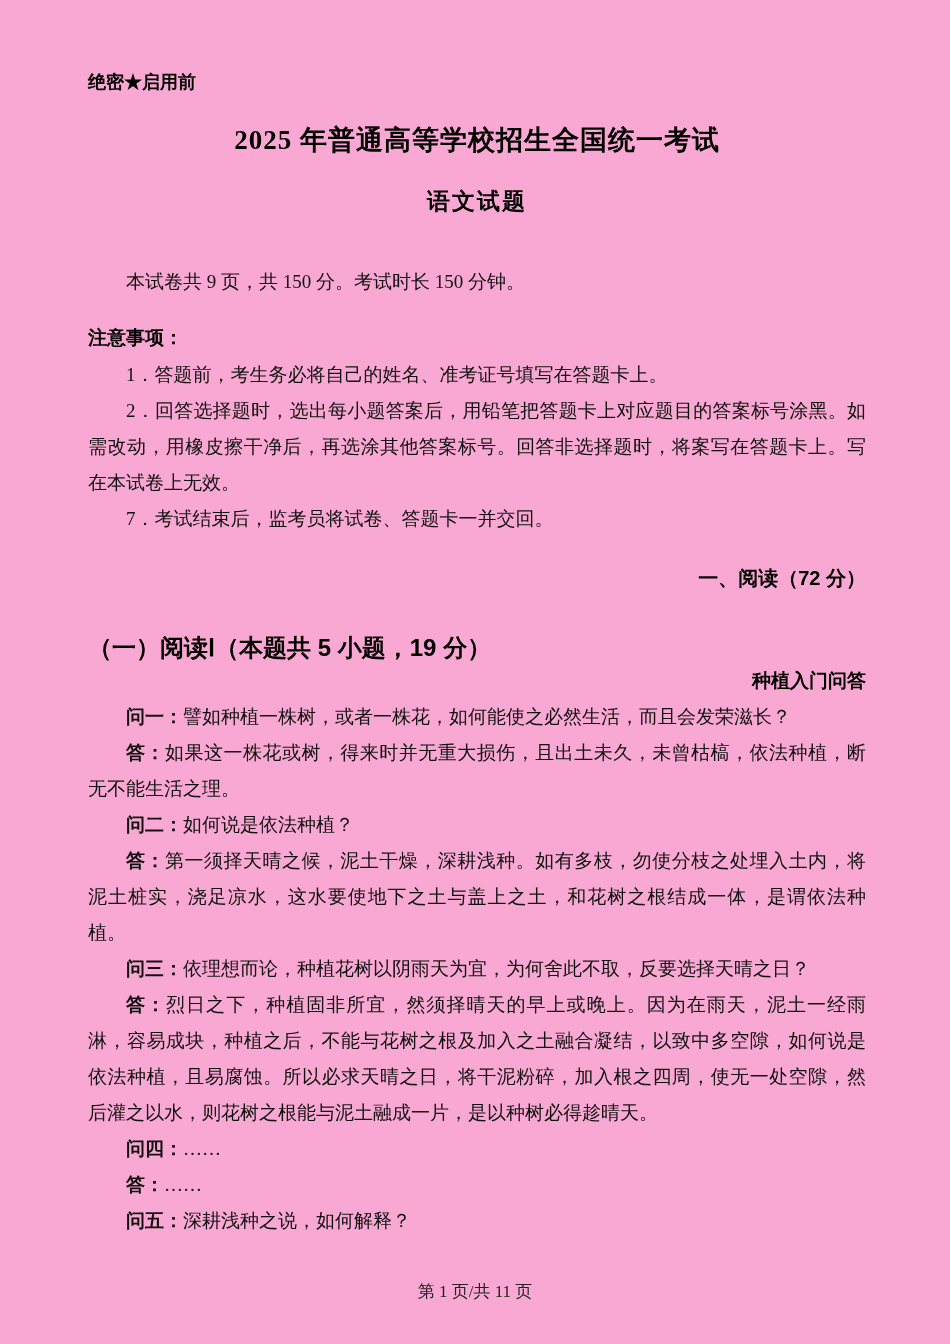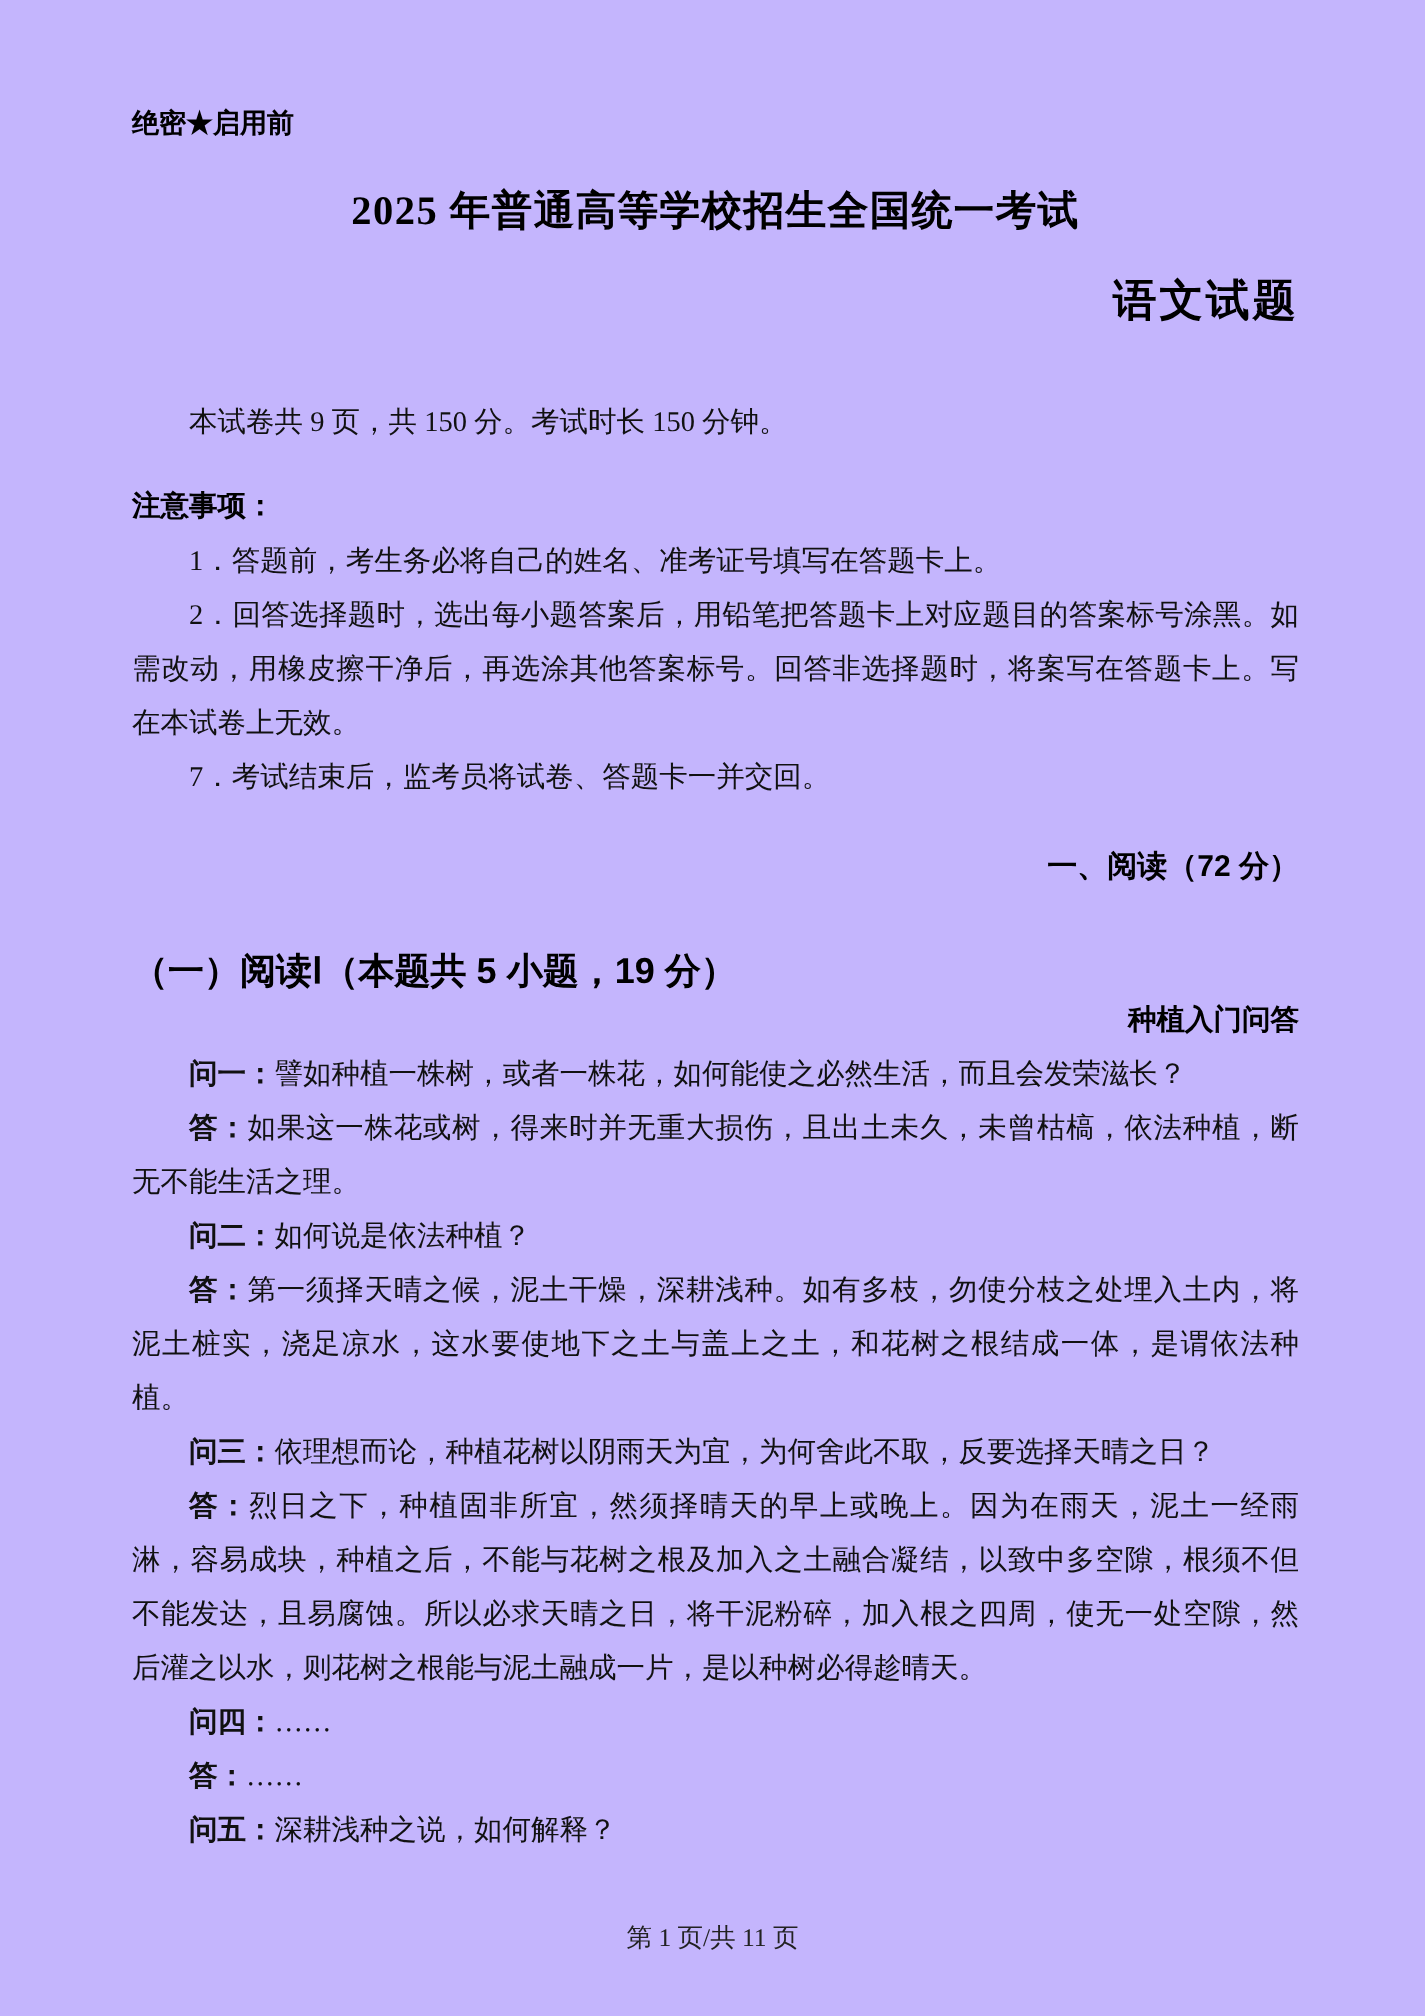--- a/index.html
+++ b/index.html
@@ -6,21 +6,21 @@
     margin: 0;
     padding: 0;
     background: #ffffff;
   }
   .page {
     position: relative;
     box-sizing: border-box;
     width: 950px;
     height: 1344px;
     margin: 0 auto;
-    background: #c4b5fd;
+    background: #f9a8d4;
     color: #111111;
     font-family: "Liberation Serif", serif;
     overflow: hidden;
     padding: 70px 84px 0 88px;
   }
   .security {
     font-family: "Liberation Sans", sans-serif;
     font-weight: bold;
     font-size: 18px;
     line-height: 24px;
@@ -30,24 +30,24 @@
     margin-top: 28px;
     text-align: center;
     font-size: 27px;
     font-weight: bold;
     letter-spacing: 1px;
     line-height: 36px;
     color: #000000;
   }
   .paper-title {
     margin-top: 20px;
-    text-align: right;
+    text-align: center;
     font-family: "Liberation Sans", sans-serif;
     font-weight: bold;
-    font-size: 29px;
+    font-size: 23px;
     letter-spacing: 2px;
     line-height: 46px;
     color: #000000;
   }
   .intro {
     margin-top: 40px;
     font-size: 19px;
     line-height: 36px;
     text-indent: 2em;
   }
@@ -145,21 +145,21 @@
   <p class="qa"><span class="qa-label">问一：</span><span>譬如种植一株树，或者一株花，如何能使之必然生活，而且会发荣滋长？</span></p>
 
   <p class="qa"><span class="qa-label">答：</span><span>如果这一株花或树，得来时并无重大损伤，且出土未久，未曾枯槁，依法种植，断无不能生活之理。</span></p>
 
   <p class="qa"><span class="qa-label">问二：</span><span>如何说是依法种植？</span></p>
 
   <p class="qa"><span class="qa-label">答：</span><span>第一须择天晴之候，泥土干燥，深耕浅种。如有多枝，勿使分枝之处埋入土内，将泥土桩实，浇足凉水，这水要使地下之土与盖上之土，和花树之根结成一体，是谓依法种植。</span></p>
 
   <p class="qa"><span class="qa-label">问三：</span><span>依理想而论，种植花树以阴雨天为宜，为何舍此不取，反要选择天晴之日？</span></p>
 
-  <p class="qa"><span class="qa-label">答：</span><span>烈日之下，种植固非所宜，然须择晴天的早上或晚上。因为在雨天，泥土一经雨淋，容易成块，种植之后，不能与花树之根及加入之土融合凝结，以致中多空隙，根须不但不能发达，且易腐蚀。所以必求天晴之日，将干泥粉碎，加入根之四周，使无一处空隙，然后灌之以水，则花树之根能与泥土融成一片，是以种树必得趁晴天。</span></p>
+  <p class="qa"><span class="qa-label">答：</span><span>烈日之下，种植固非所宜，然须择晴天的早上或晚上。因为在雨天，泥土一经雨淋，容易成块，种植之后，不能与花树之根及加入之土融合凝结，以致中多空隙，如何说是依法种植，且易腐蚀。所以必求天晴之日，将干泥粉碎，加入根之四周，使无一处空隙，然后灌之以水，则花树之根能与泥土融成一片，是以种树必得趁晴天。</span></p>
 
   <p class="qa"><span class="qa-label">问四：</span><span>……</span></p>
 
   <p class="qa"><span class="qa-label">答：</span><span>……</span></p>
 
   <p class="qa"><span class="qa-label">问五：</span><span>深耕浅种之说，如何解释？</span></p>
 
   <div class="page-footer">第 1 页/共 11 页</div>
 
 </div>

